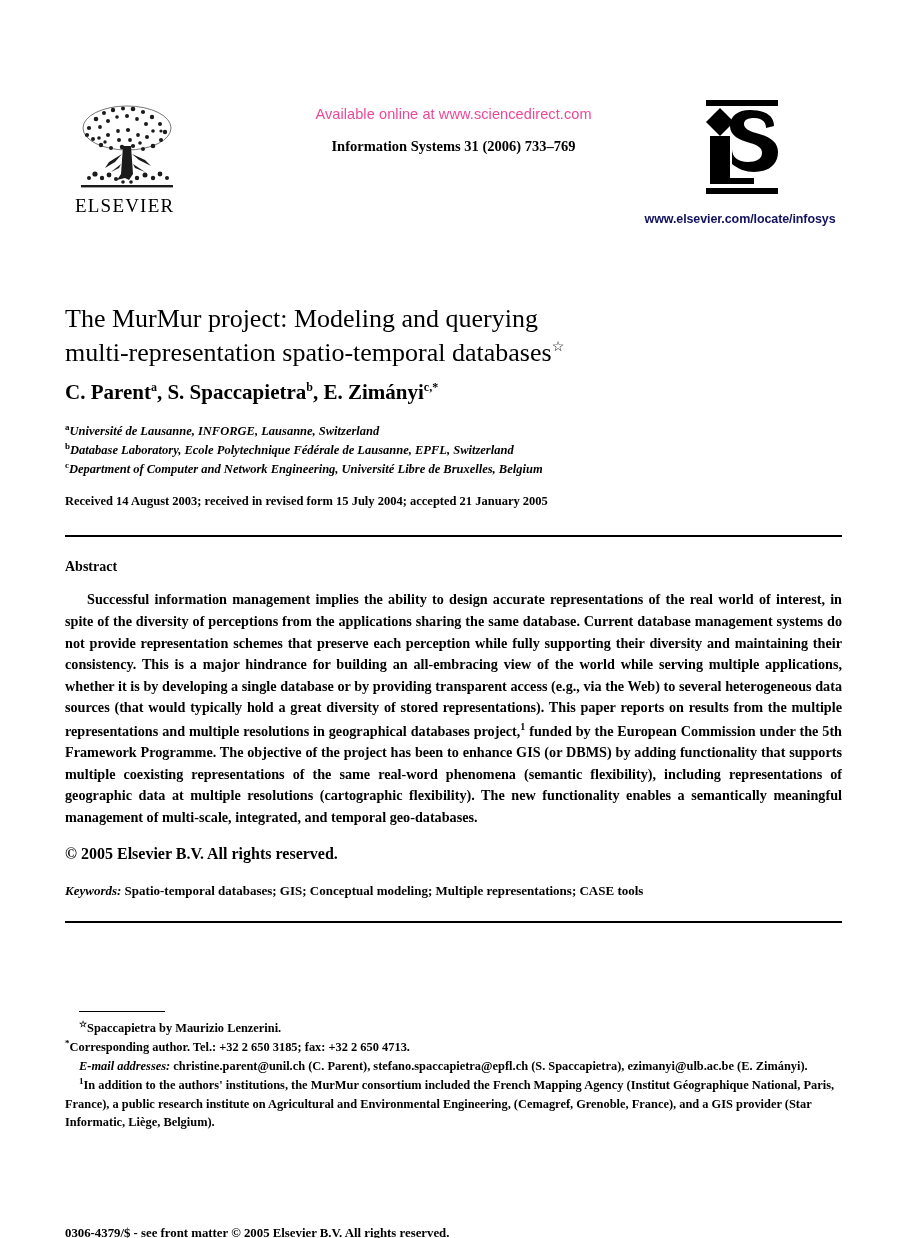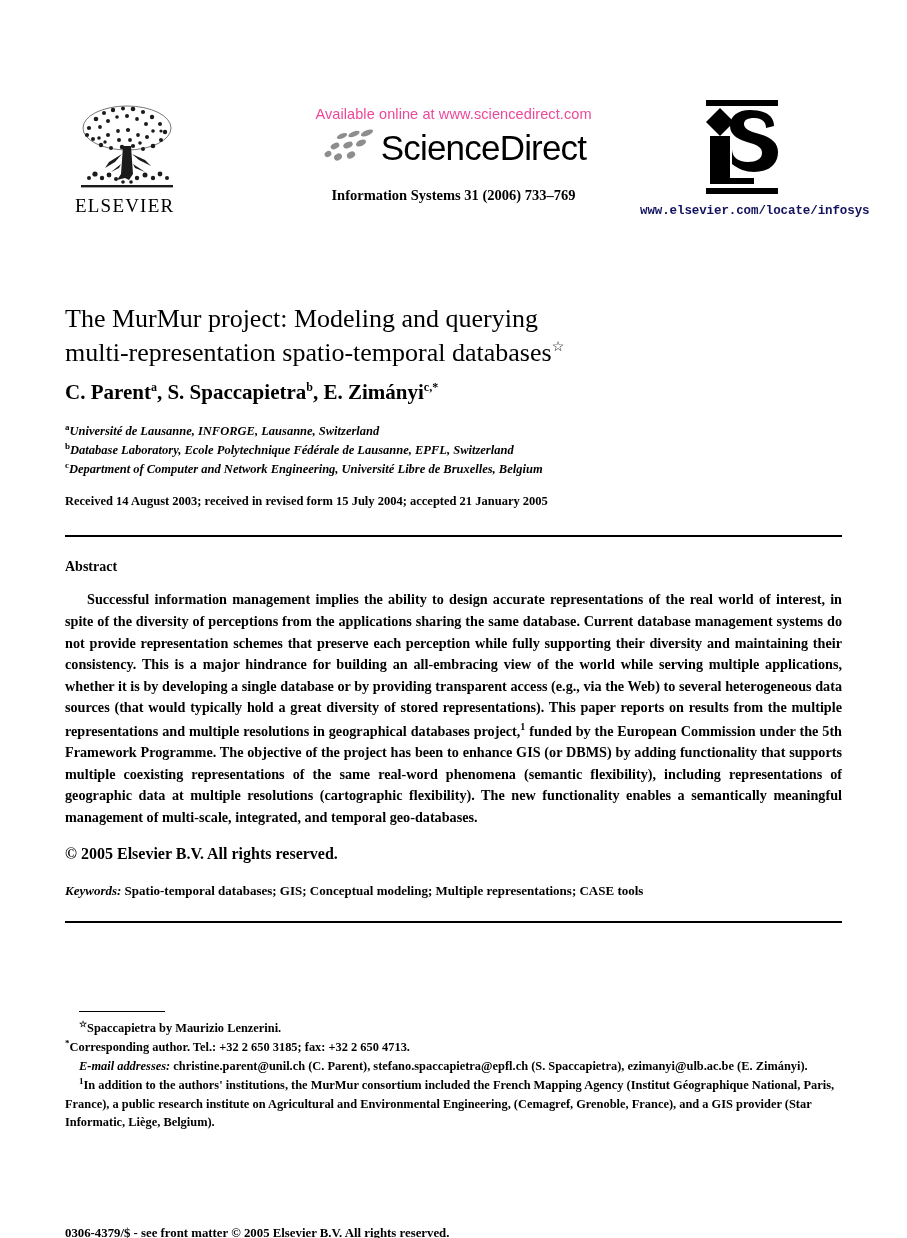--- a/index.html
+++ b/index.html
@@ -85,24 +85,25 @@
 
   .is-logo-block {
     position: absolute;
     right: 2px;
     top: 0px;
     width: 200px;
     text-align: center;
   }
   .is-mark { width: 104px; height: 104px; display: inline-block; }
   .journal-url {
+    margin-top: 8px;
     font-size: 12.5px;
     font-weight: bold;
     color: #12125e;
-    font-family: Liberation Mono, monospace;
+    font-family: Liberation Sans, sans-serif;
     letter-spacing: -0.1px;
   }
 
   
   .title-block { margin-top: 46px; }
   .paper-title {
     font-size: 26px;
     line-height: 1.3;
     font-weight: normal;
     margin: 0;
@@ -278,36 +279,20 @@
               <circle cx="56" cy="80" r="1.8"></circle>
           </g>
           <rect x="6" y="83" width="92" height="2.4"></rect>
         </g>
       </svg>
       <div class="elsevier-word">ELSEVIER</div>
     </div>
 
     <div class="sd-block">
       <div class="avail-line">Available online at www.sciencedirect.com</div>
-      <div class="sd-logo-row">
-        <svg class="sd-dots" viewBox="0 0 58 40">
-          <g fill="#8d8d8d">
-            <ellipse cx="46" cy="6" rx="6.5" ry="2.6" transform="rotate(-22 46 6)"></ellipse>
-            <ellipse cx="33" cy="7" rx="6.0" ry="2.5" transform="rotate(-22 33 7)"></ellipse>
-            <ellipse cx="21" cy="9" rx="5.5" ry="2.4" transform="rotate(-22 21 9)"></ellipse>
-            <ellipse cx="40" cy="16" rx="5.4" ry="3.0" transform="rotate(-25 40 16)"></ellipse>
-            <ellipse cx="27" cy="18" rx="5.0" ry="2.9" transform="rotate(-25 27 18)"></ellipse>
-            <ellipse cx="14" cy="19" rx="4.6" ry="2.8" transform="rotate(-25 14 19)"></ellipse>
-            <ellipse cx="30" cy="28" rx="4.4" ry="3.2" transform="rotate(-30 30 28)"></ellipse>
-            <ellipse cx="17" cy="30" rx="4.2" ry="3.2" transform="rotate(-30 17 30)"></ellipse>
-            <ellipse cx="7" cy="27" rx="3.6" ry="2.8" transform="rotate(-30 7 27)"></ellipse>
-          </g>
-        </svg>
-        <span class="sd-word">ScienceDirect</span>
-      </div>
       <div class="journal-ref">Information Systems 31 (2006) 733–769</div>
     </div>
 
     <div class="is-logo-block">
       <svg class="is-mark" viewBox="0 0 104 104">
         <g fill="#000000">
           <rect x="18" y="4" width="72" height="6"></rect>
           <rect x="18" y="92" width="72" height="6"></rect>
           <rect x="22" y="40" width="20" height="48"></rect>
           <rect x="22" y="82" width="44" height="6"></rect>

